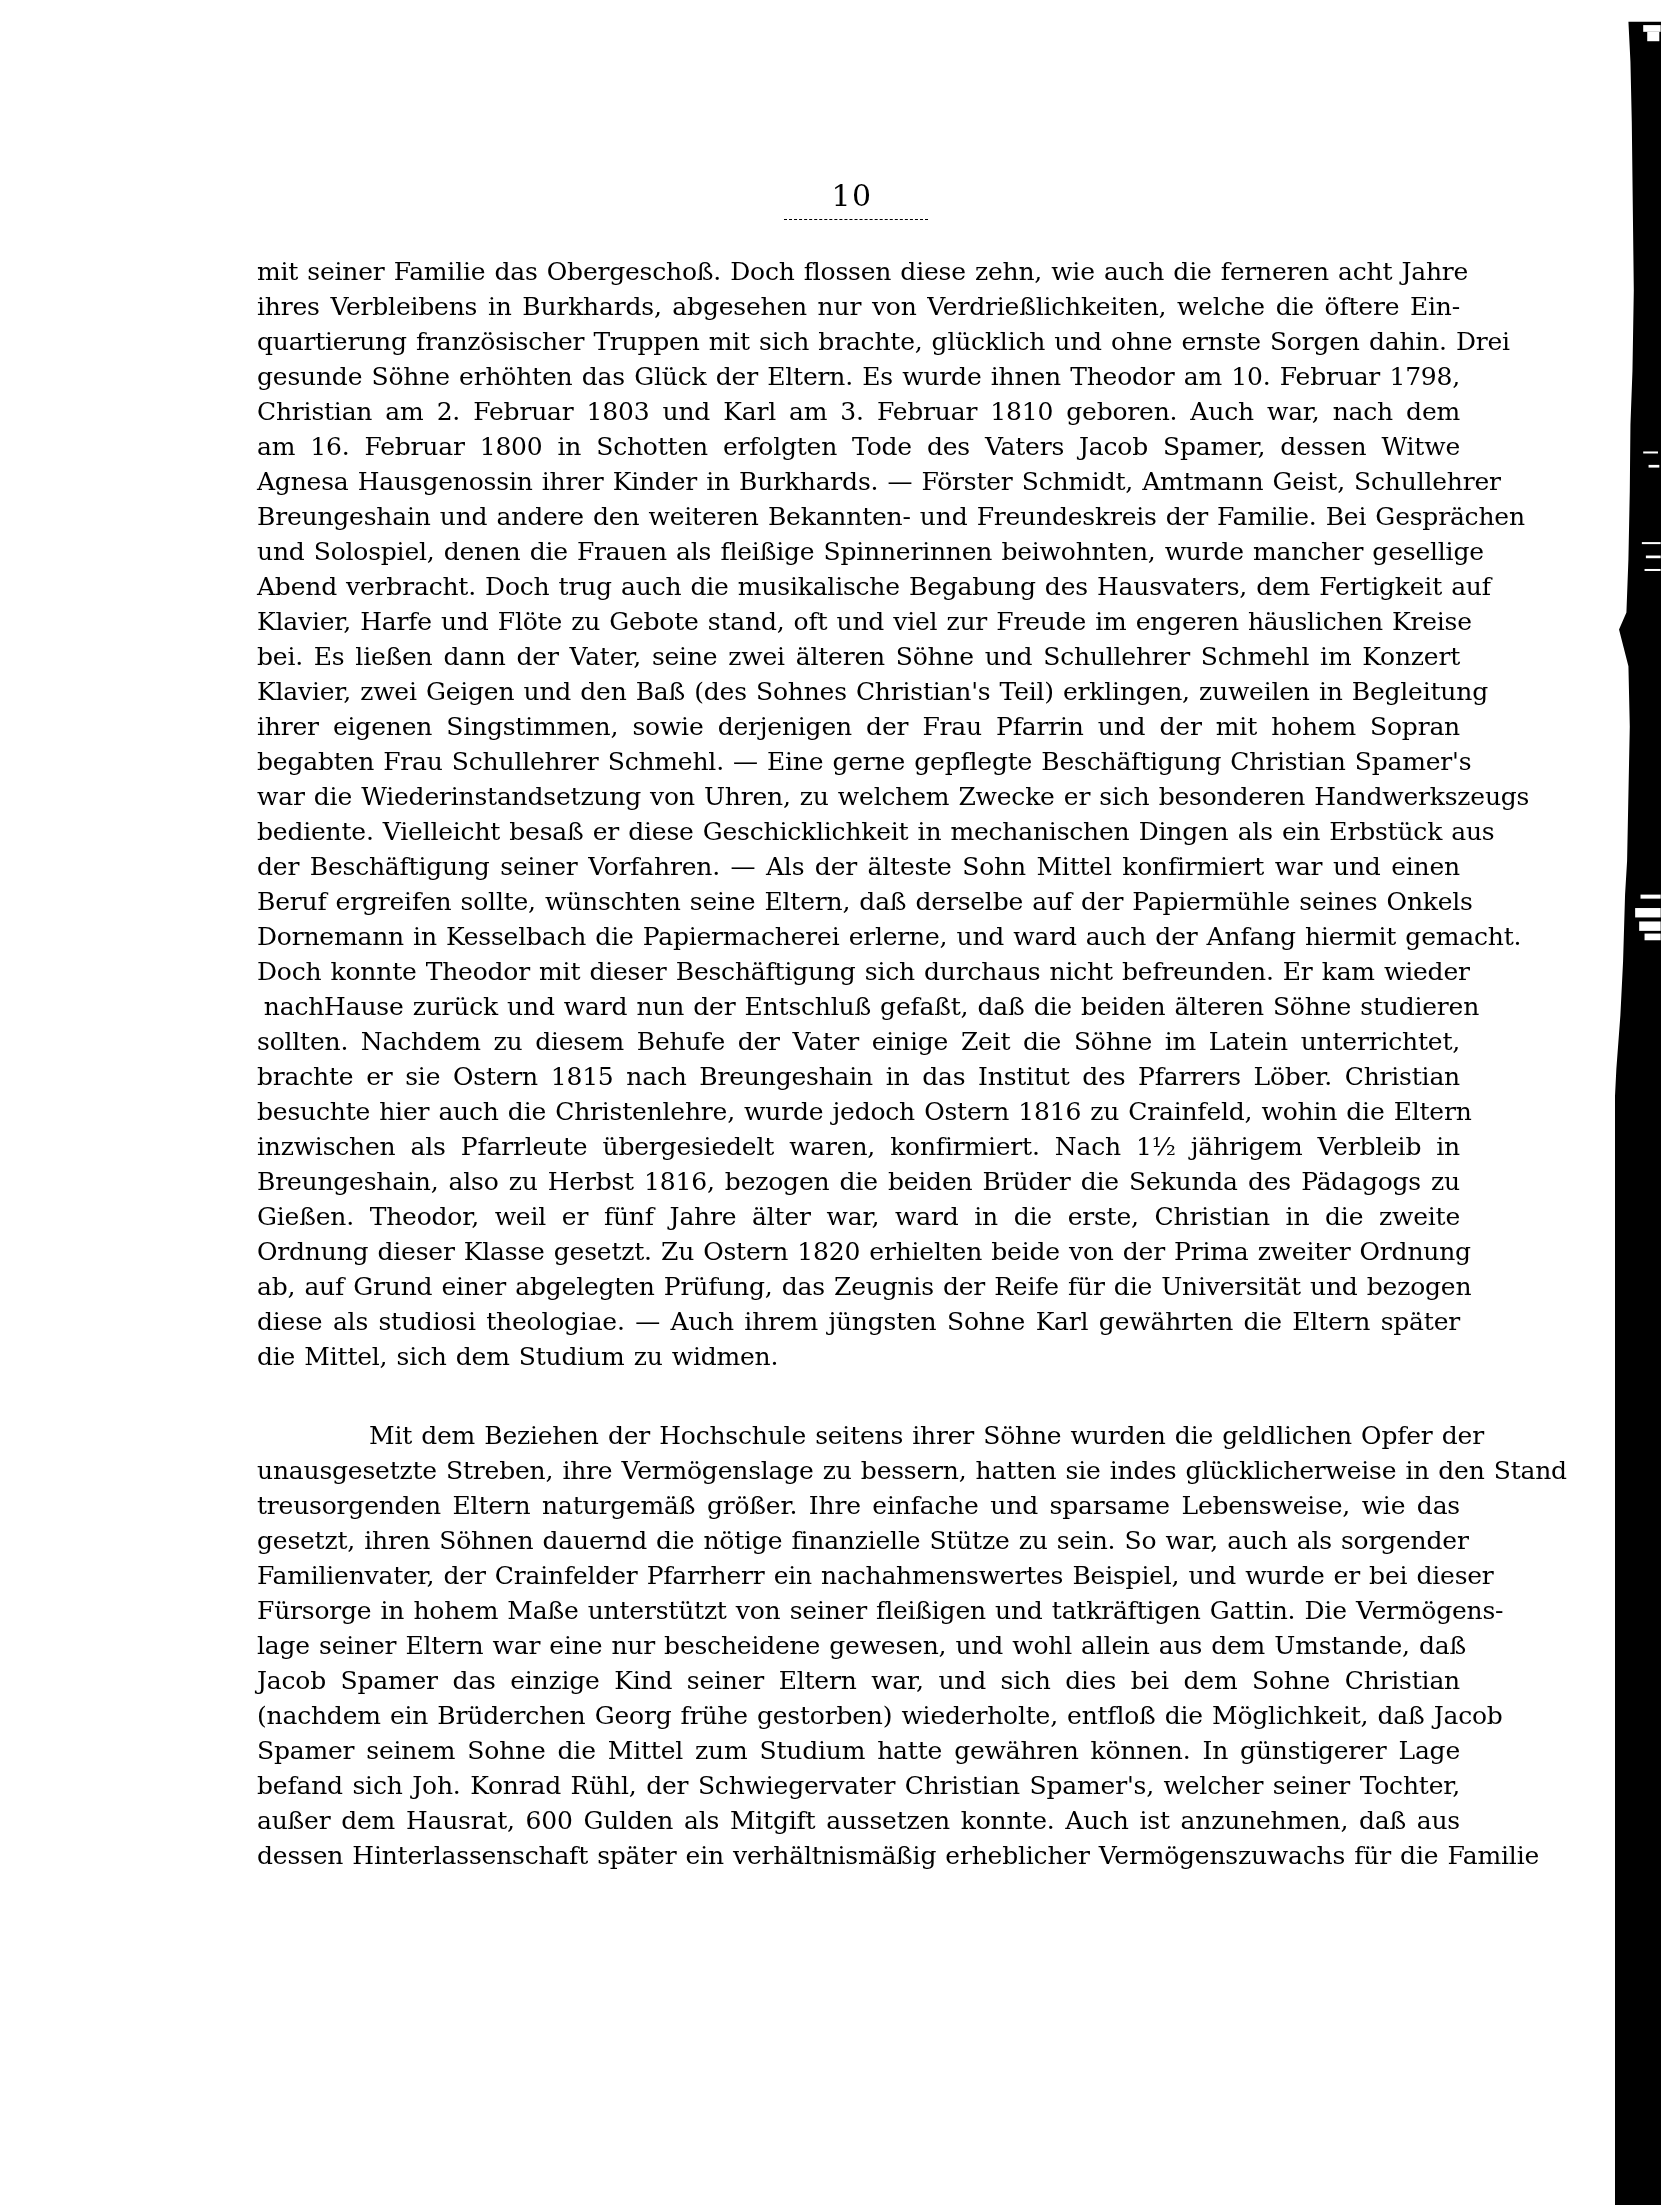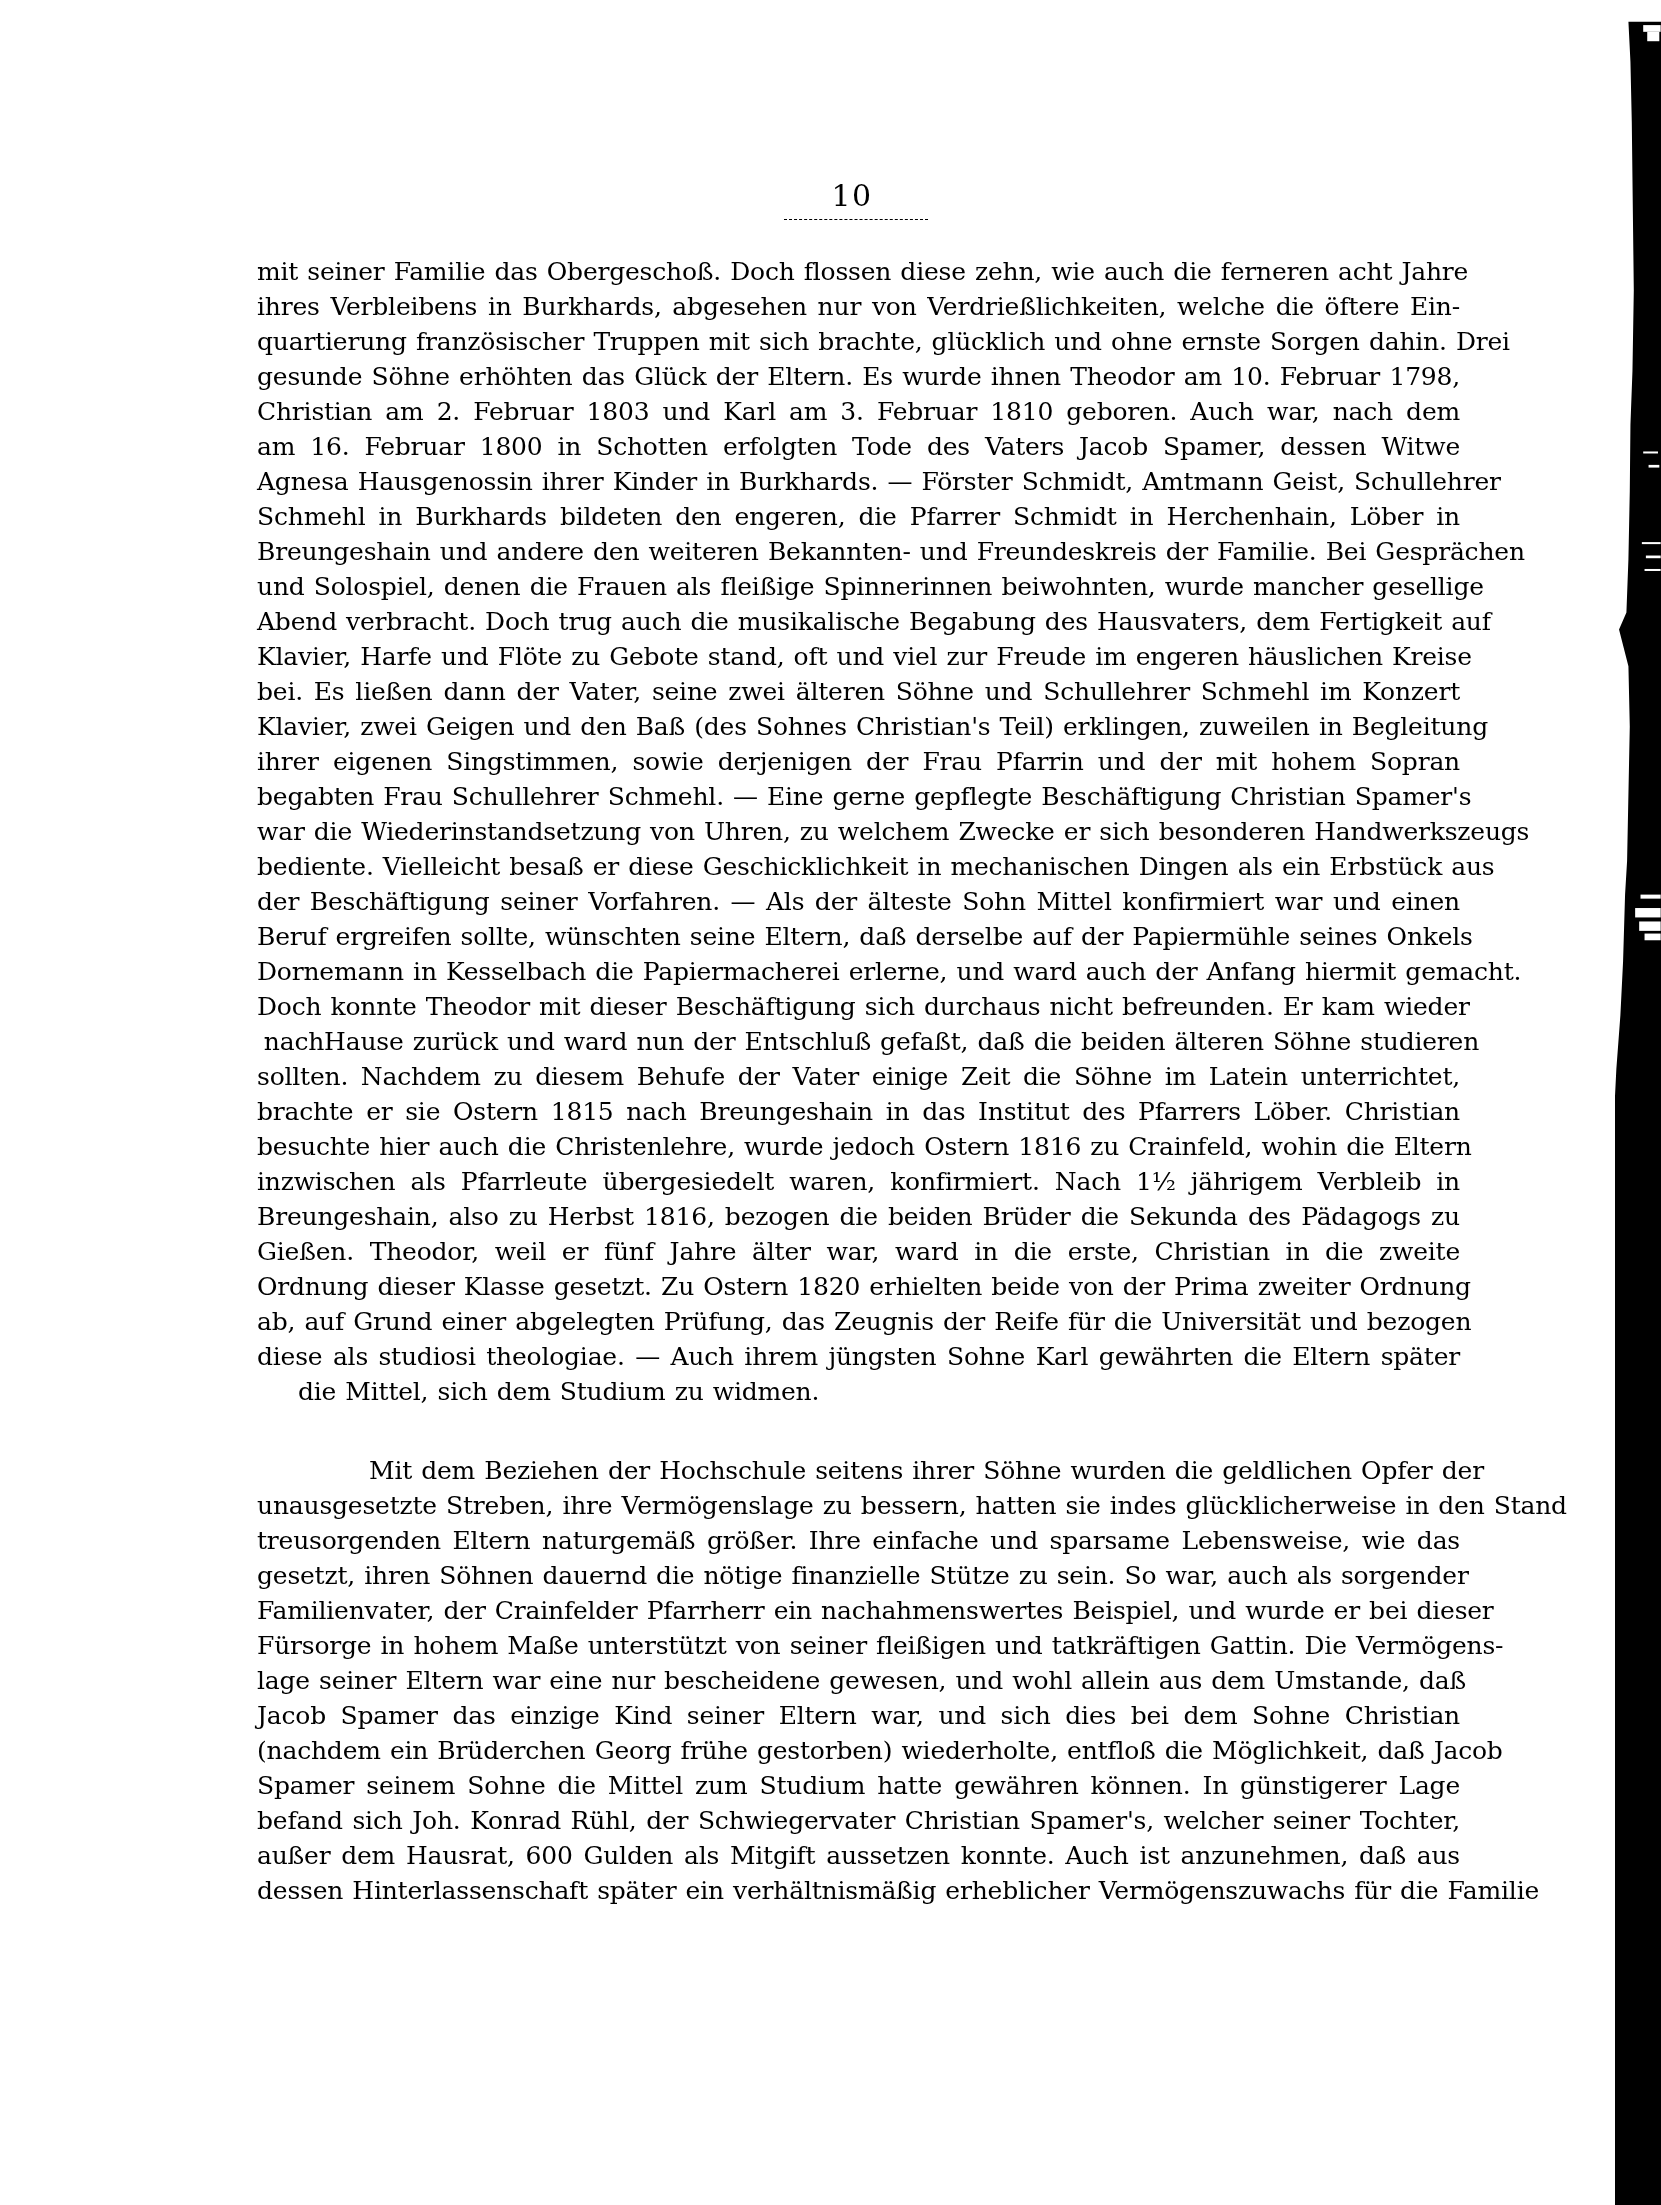--- a/index.html
+++ b/index.html
@@ -53,21 +53,20 @@
     white-space: nowrap;
     text-align: justify;
     text-align-last: justify;
     letter-spacing: -0.2px;
     word-spacing: 1.4px;
     overflow: visible;
   }
   .line.last {
     text-align: left;
     text-align-last: left;
-    margin-left: 41px;
   }
   .line.indent {
     padding-left: 112px;
     margin-top: 44px;
   }
   .line.slight-indent {
     padding-left: 6.8px;
   }
   .scan-border {
     position: absolute;
@@ -89,21 +88,20 @@
   <div class="text-block">
 
     <div>
       <span class="line">mit seiner Familie das Obergeschoß. Doch flossen diese zehn, wie auch die ferneren acht Jahre</span>
       <span class="line">ihres Verbleibens in Burkhards, abgesehen nur von Verdrießlichkeiten, welche die öftere Ein-</span>
       <span class="line">quartierung französischer Truppen mit sich brachte, glücklich und ohne ernste Sorgen dahin. Drei</span>
       <span class="line">gesunde Söhne erhöhten das Glück der Eltern. Es wurde ihnen Theodor am 10. Februar 1798,</span>
       <span class="line">Christian am 2. Februar 1803 und Karl am 3. Februar 1810 geboren. Auch war, nach dem</span>
       <span class="line">am 16. Februar 1800 in Schotten erfolgten Tode des Vaters Jacob Spamer, dessen Witwe</span>
       <span class="line">Agnesa Hausgenossin ihrer Kinder in Burkhards. — Förster Schmidt, Amtmann Geist, Schullehrer</span>
-      <span class="line">Schmehl in Burkhards bildeten den engeren, die Pfarrer Schmidt in Herchenhain, Löber in</span>
       <span class="line">Breungeshain und andere den weiteren Bekannten- und Freundeskreis der Familie. Bei Gesprächen</span>
       <span class="line">und Solospiel, denen die Frauen als fleißige Spinnerinnen beiwohnten, wurde mancher gesellige</span>
       <span class="line">Abend verbracht. Doch trug auch die musikalische Begabung des Hausvaters, dem Fertigkeit auf</span>
       <span class="line">Klavier, Harfe und Flöte zu Gebote stand, oft und viel zur Freude im engeren häuslichen Kreise</span>
       <span class="line">bei. Es ließen dann der Vater, seine zwei älteren Söhne und Schullehrer Schmehl im Konzert</span>
       <span class="line">Klavier, zwei Geigen und den Baß (des Sohnes Christian's Teil) erklingen, zuweilen in Begleitung</span>
       <span class="line">ihrer eigenen Singstimmen, sowie derjenigen der Frau Pfarrin und der mit hohem Sopran</span>
       <span class="line">begabten Frau Schullehrer Schmehl. — Eine gerne gepflegte Beschäftigung Christian Spamer's</span>
       <span class="line">war die Wiederinstandsetzung von Uhren, zu welchem Zwecke er sich besonderen Handwerkszeugs</span>
       <span class="line">bediente. Vielleicht besaß er diese Geschicklichkeit in mechanischen Dingen als ein Erbstück aus</span>

